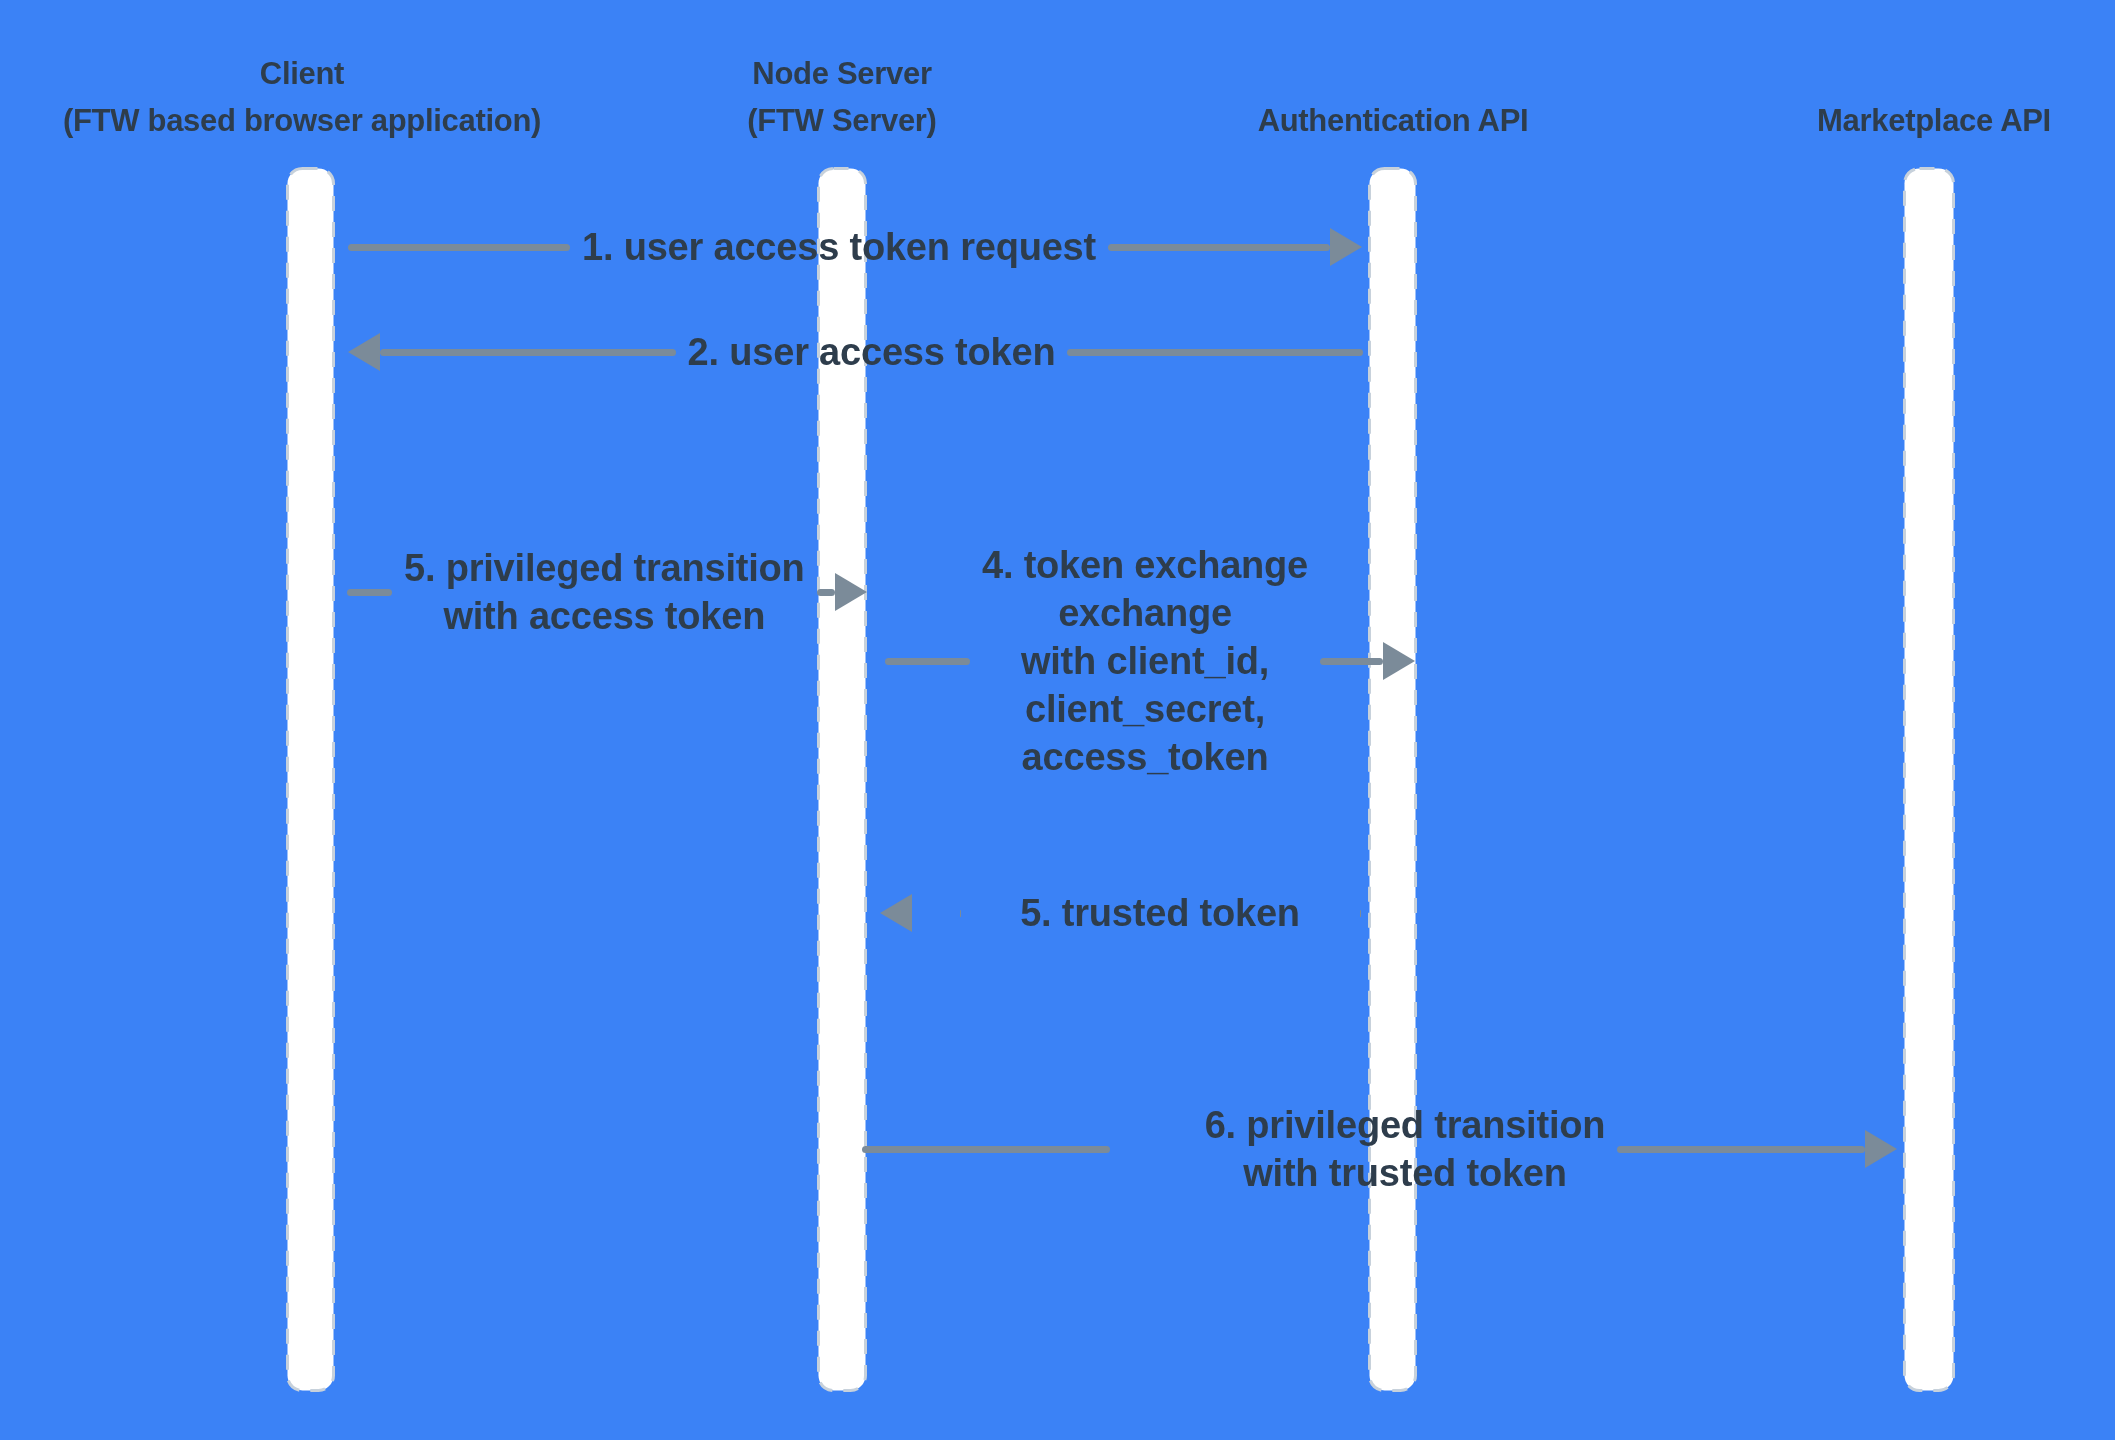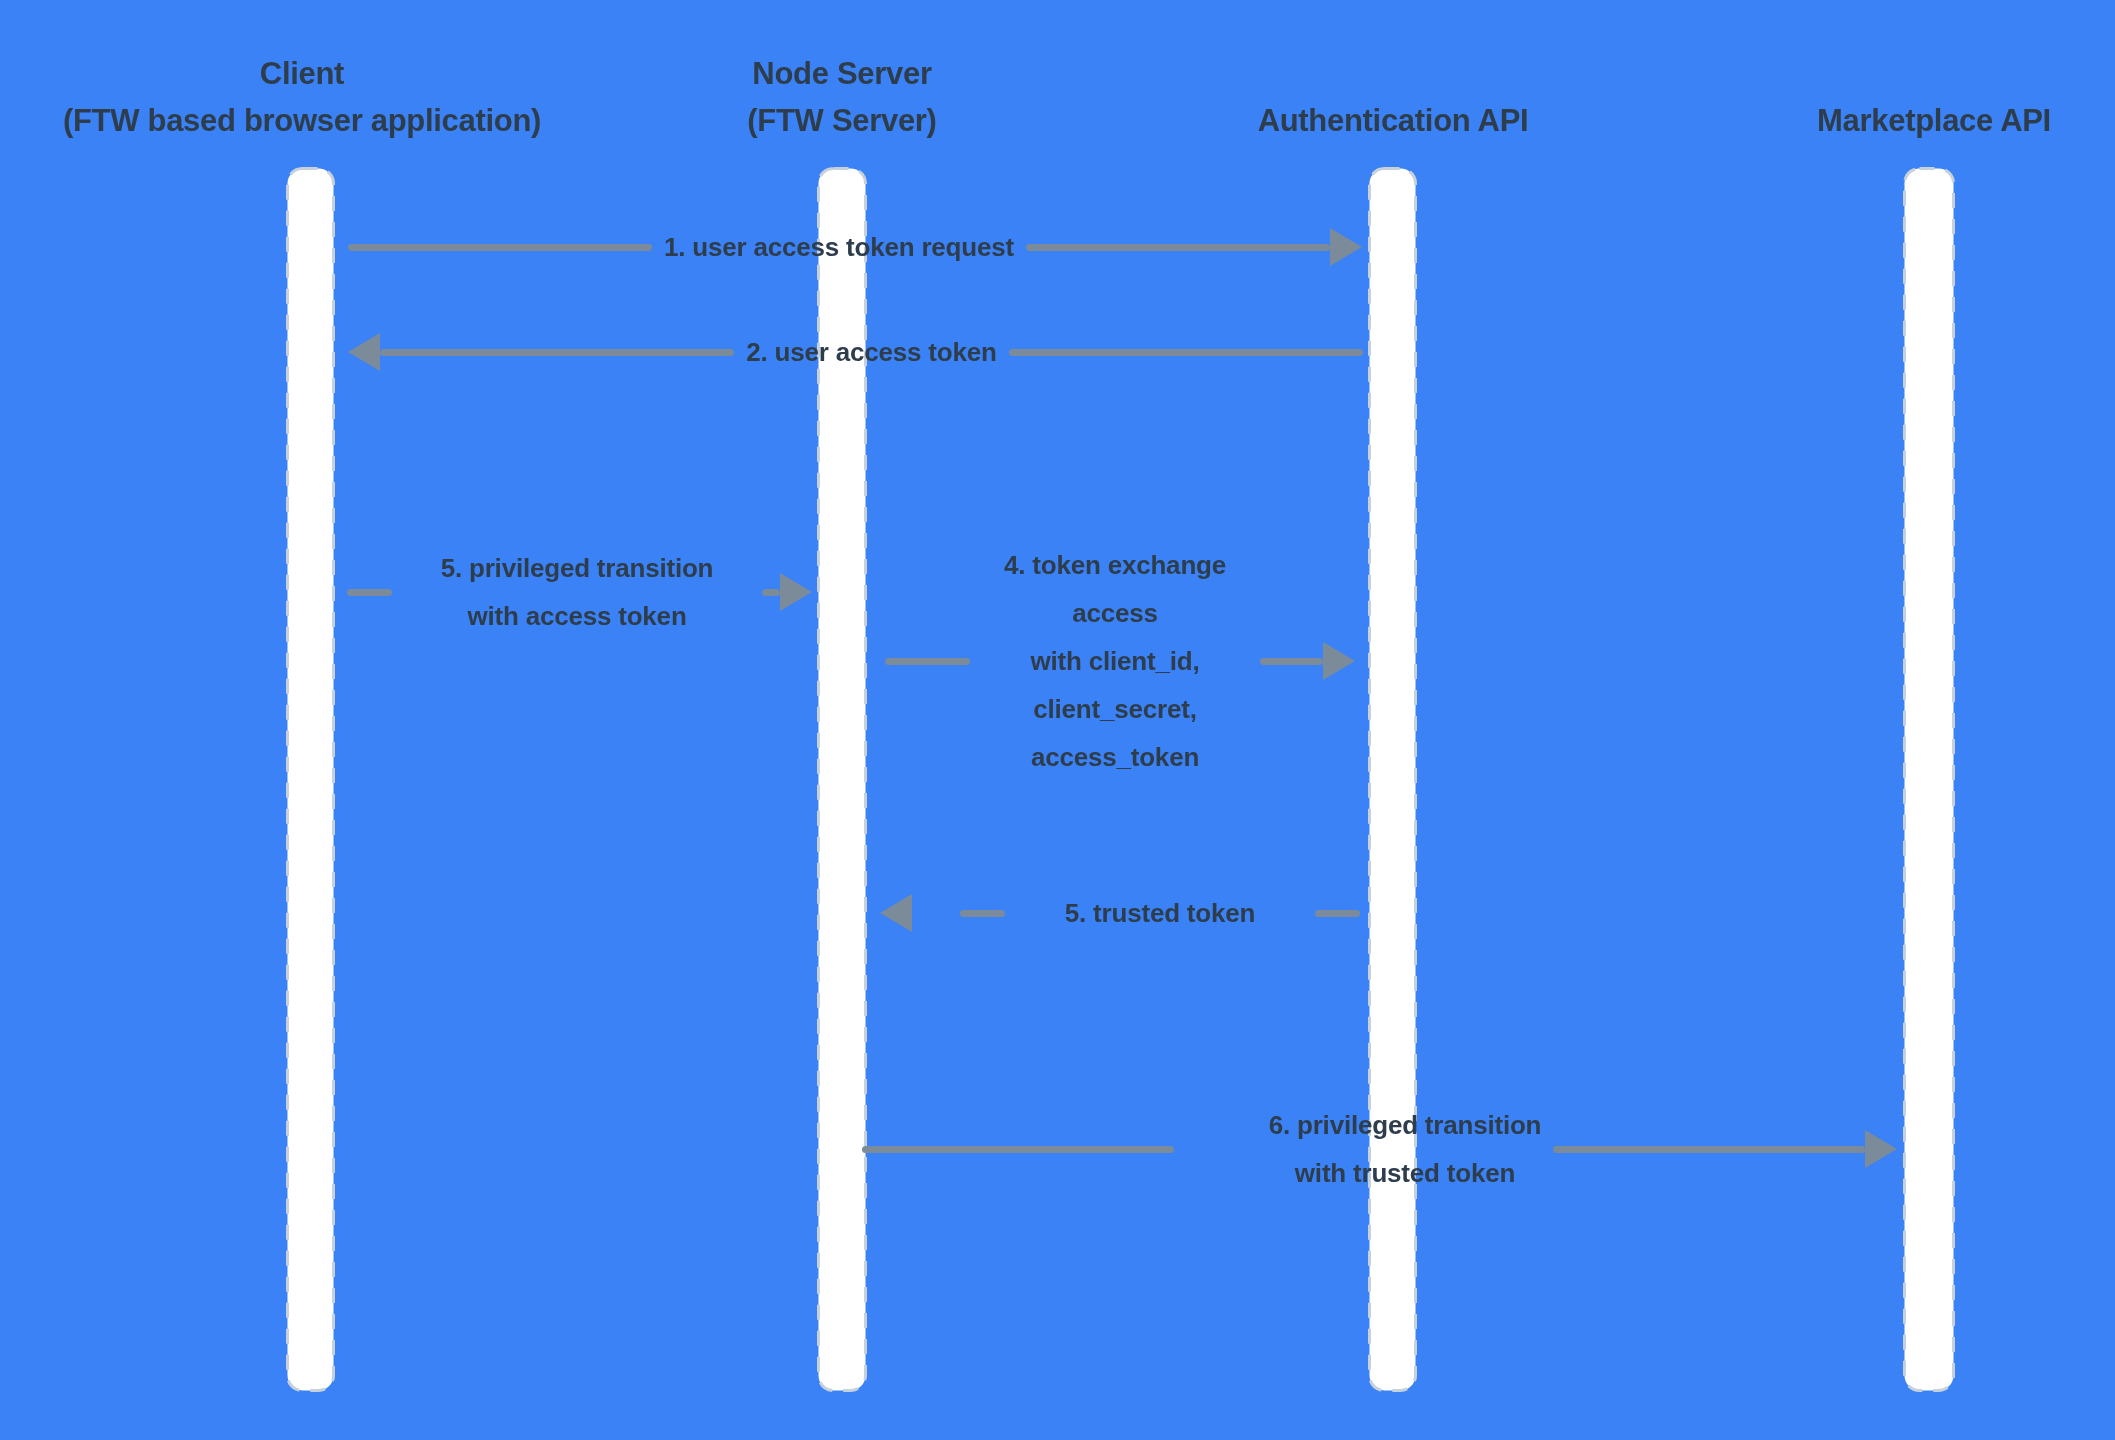--- a/index.html
+++ b/index.html
@@ -28,21 +28,21 @@
   .spacer{flex:1 1 0;min-width:0;}
   .ahead-r{width:0;height:0;flex:0 0 auto;
     border-top:19px solid transparent;border-bottom:19px solid transparent;
     border-left:32px solid #7b8b99;}
   .ahead-l{width:0;height:0;flex:0 0 auto;
     border-top:19px solid transparent;border-bottom:19px solid transparent;
     border-right:32px solid #7b8b99;}
   .mini{display:flex;align-items:center;flex:0 0 auto;}
   .alabel{
     margin:0 12px;flex:0 0 auto;
-    text-align:center;font-size:26px;font-weight:600;line-height:48px;
+    text-align:center;font-size:38px;font-weight:600;line-height:48px;
     color:#2e3d4c;white-space:nowrap;letter-spacing:-0.2px;
   }
 </style>
 </head>
 <body>
 
 <div class="stage">
 
   <div class="lifeline" style="left:286px;">
     <svg width="49" height="1225">
@@ -110,21 +110,21 @@
       <div class="stub" style="width:18px;"></div>
       <div class="ahead-r"></div>
     </div>
   </div>
 
   <div class="arrow-row" style="left:885px;top:539px;width:470px;height:244px;">
     <div class="stub" style="width:85px;"></div>
     <div class="spacer"></div>
     <div class="alabel">
       <div>4. token exchange</div>
-      <div>access</div>
+      <div>exchange</div>
       <div>with client_id,</div>
       <div>client_secret,</div>
       <div>access_token</div>
     </div>
     <div class="spacer"></div>
     <div class="mini">
       <div class="stub" style="width:63px;"></div>
       <div class="ahead-r"></div>
     </div>
   </div>

